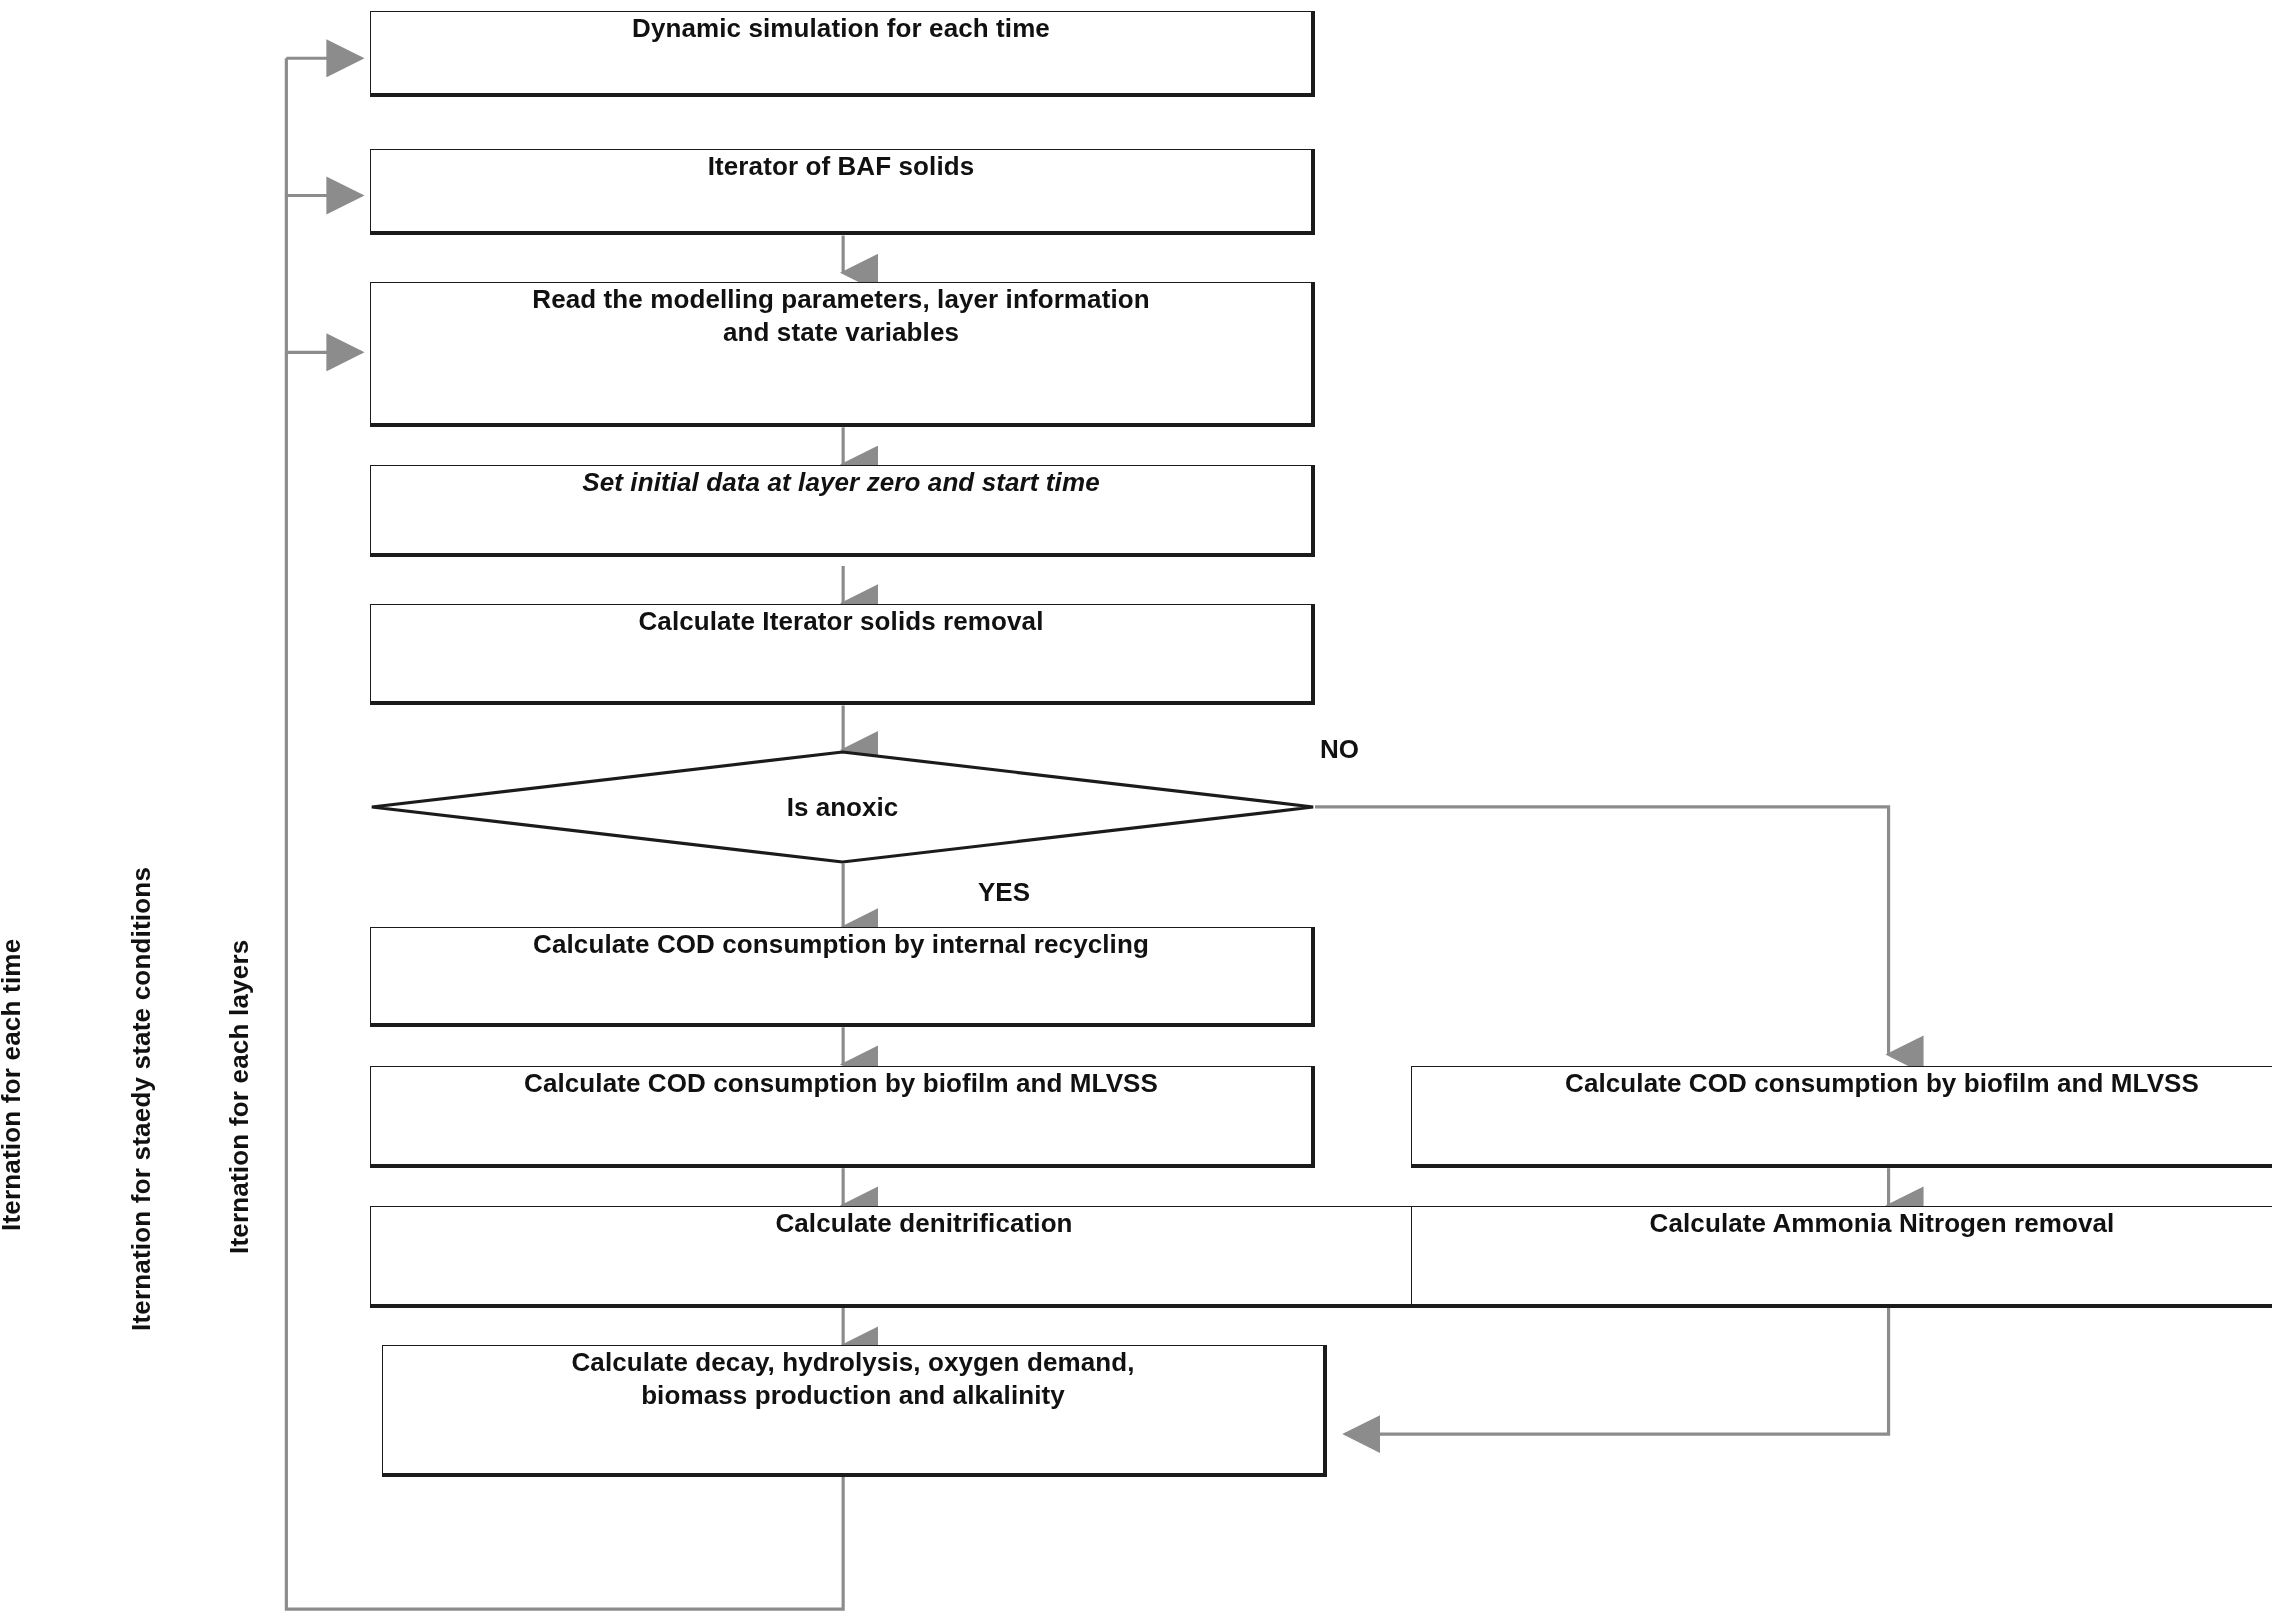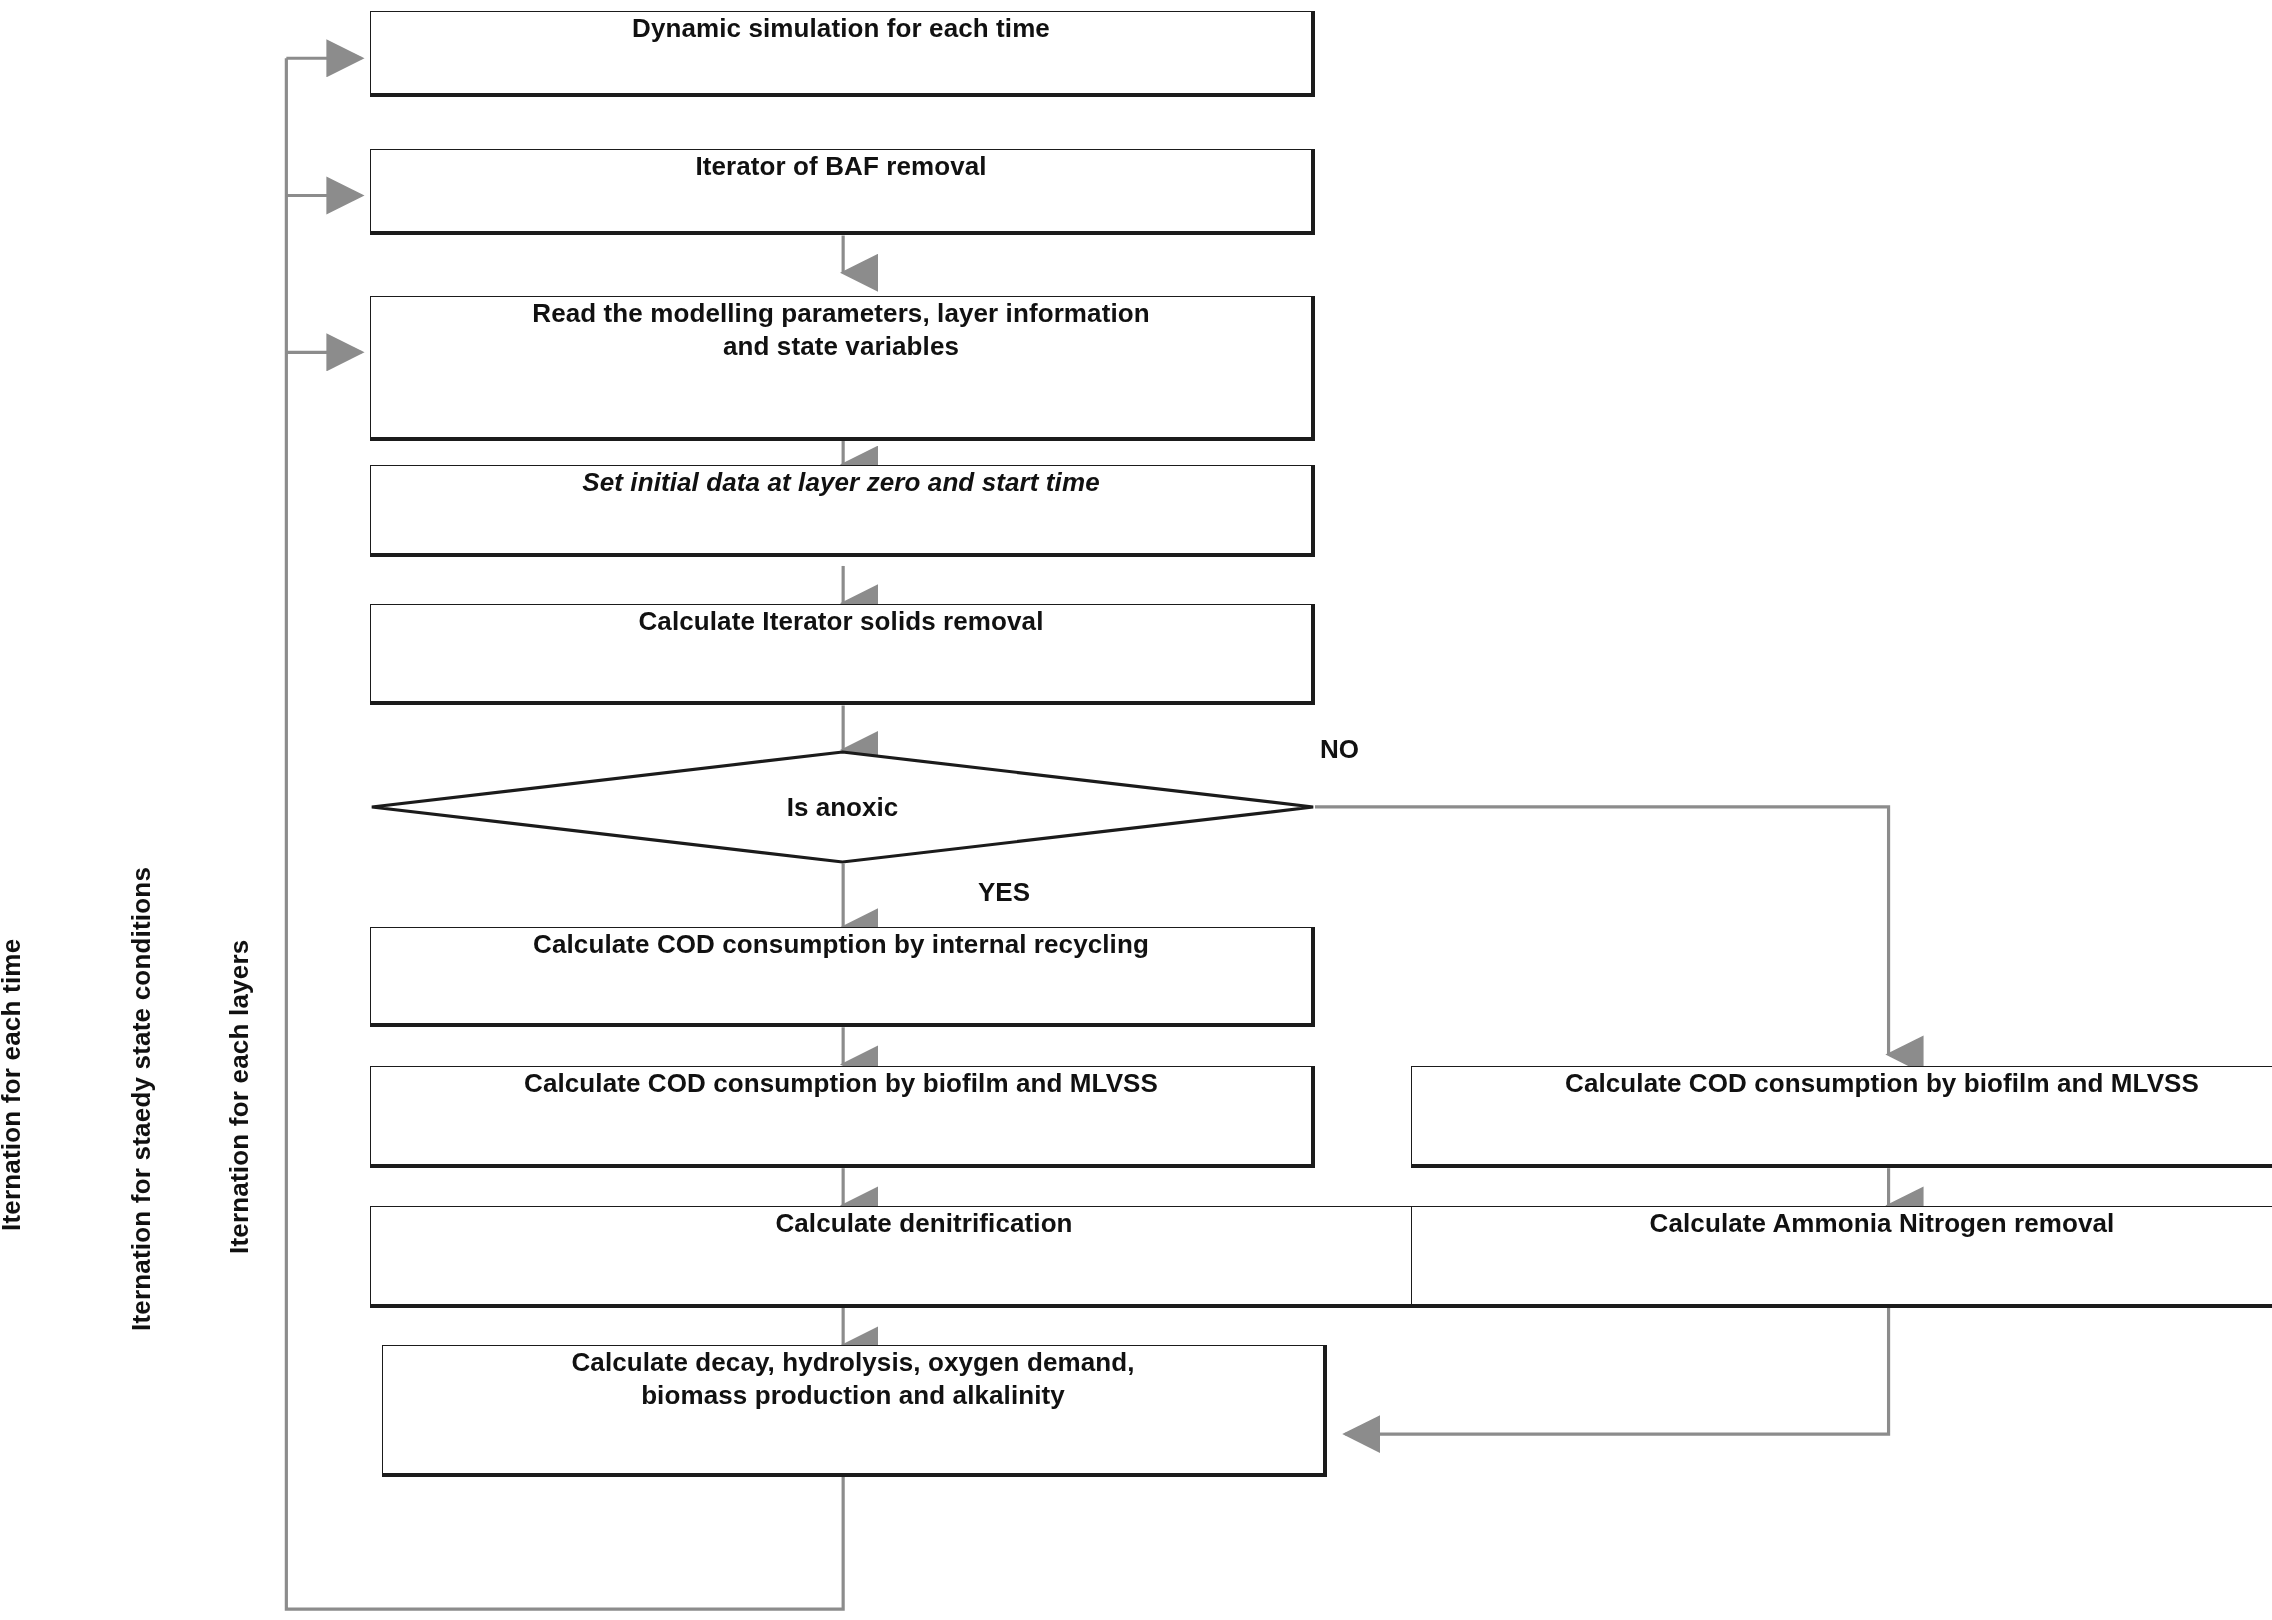--- a/index.html
+++ b/index.html
@@ -136,24 +136,24 @@
 
   <div class="vlabel" style="left:157px; top:1300px;">Iternation for staedy state conditions</div>
 
   <div class="vlabel" style="left:255px; top:1223px;">Iternation for each layers</div>
 
   <div class="pbox" style="left:370px; top:11.4px; width:945px; height:86px;">
     <span class="lbl">Dynamic simulation for each time</span>
   </div>
 
   <div class="pbox" style="left:370px; top:149px; width:945px; height:86px;">
-    <span class="lbl">Iterator of BAF removal</span>
-  </div>
-
-  <div class="pbox" style="left:370px; top:296px; width:945px; height:145px;">
+    <span class="lbl">Iterator of BAF solids</span>
+  </div>
+
+  <div class="pbox" style="left:370px; top:282px; width:945px; height:145px;">
     <span class="lbl">Read the modelling parameters, layer information
 and state variables</span>
   </div>
 
   <div class="pbox" style="left:370px; top:465px; width:945px; height:92px;font-style:italic;">
     <span class="lbl">Set initial data at layer zero and start time</span>
   </div>
 
   <div class="pbox" style="left:370px; top:604px; width:945px; height:101px;">
     <span class="lbl">Calculate Iterator solids removal</span>

